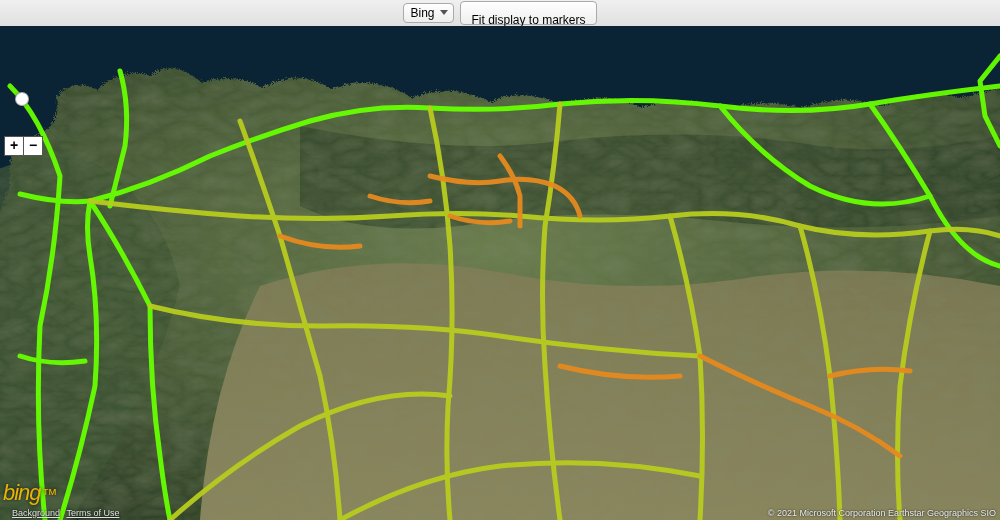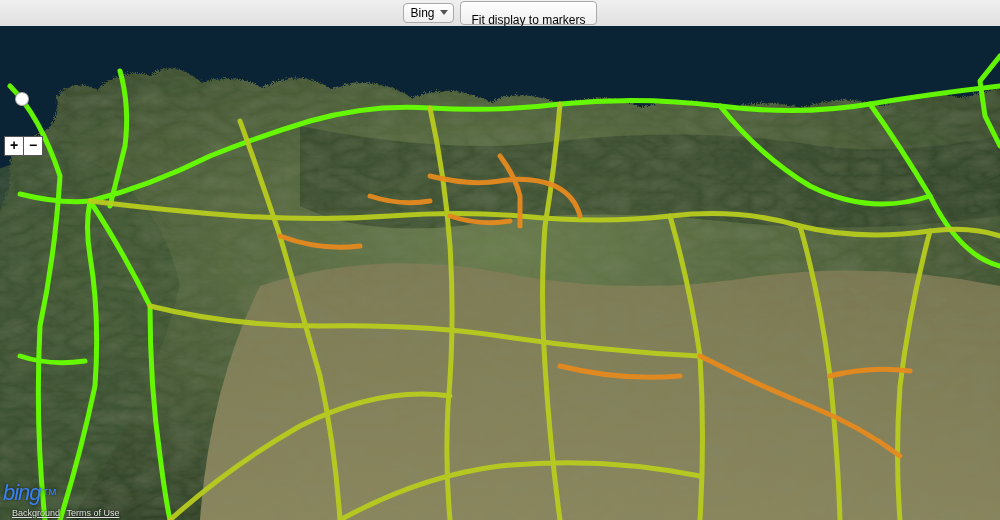--- a/index.html
+++ b/index.html
@@ -7,21 +7,21 @@
 #toolbar select{font-size:12px;padding:1px 18px 1px 6px;border:1px solid #aaa;border-radius:4px;background:linear-gradient(#fff,#eee);appearance:none;-webkit-appearance:none;height:20px;cursor:pointer;position:relative}
 .select-wrap{position:relative;display:inline-block}
 .select-wrap::after{content:"";position:absolute;right:6px;top:7px;border-left:4px solid transparent;border-right:4px solid transparent;border-top:5px solid #555;pointer-events:none}
 #toolbar button{font-size:12px;padding:11px 10px;border:1px solid #aaa;border-radius:4px;background:linear-gradient(#fff,#eee);height:20px;cursor:pointer}
 #map{position:absolute;top:26px;left:0;right:0;bottom:0;overflow:hidden;background:#0a1e2e}
 svg.basemap{position:absolute;top:0;left:0}
 #marker{position:absolute;width:12px;height:12px;border-radius:50%;background:#fff;border:1px solid rgba(0,0,0,0.3);box-shadow:0 0 2px rgba(0,0,0,0.4)}
 #zoom{position:absolute;left:4px;top:110px;display:flex}
 #zoom .zbtn{width:18px;height:18px;background:#fff;border:1px solid #555;font-weight:bold;font-size:14px;line-height:16px;text-align:center;cursor:pointer;user-select:none}
 #zoom .zbtn:first-child{border-right:none}
-#logo{position:absolute;left:3px;bottom:14px;color:#3b82f6;font-size:22px;font-style:italic;font-weight:500;letter-spacing:-1px;text-shadow:0 0 3px rgba(0,0,0,0.7)}
+#logo{position:absolute;left:3px;bottom:14px;color:#eab308;font-size:22px;font-style:italic;font-weight:500;letter-spacing:-1px;text-shadow:0 0 3px rgba(0,0,0,0.7)}
 #logo .trail{font-size:16px;letter-spacing:-2px;margin-left:1px}
 #links{position:absolute;left:12px;bottom:2px;font-size:9px}
 #links a{color:#e0e0e0;text-decoration:underline;margin-right:4px;text-shadow:0 0 2px #000}
 #copyright{position:absolute;right:4px;bottom:2px;font-size:9px;color:#eee;text-shadow:0 0 2px #000}
 </style>
 </head>
 <body>
 
 <div id="toolbar">
   <span class="select-wrap">
@@ -121,13 +121,14 @@
 
   <div id="logo">
     <span>bing</span><span class="trail">™</span>
   </div>
 
   <div id="links">
     <a href="#">Background</a>
     <a href="#">Terms of Use</a>
   </div>
 
+  <div id="copyright">© 2021 Microsoft Corporation Earthstar Geographics  SIO</div>
 </div>
 
 </body></html>

